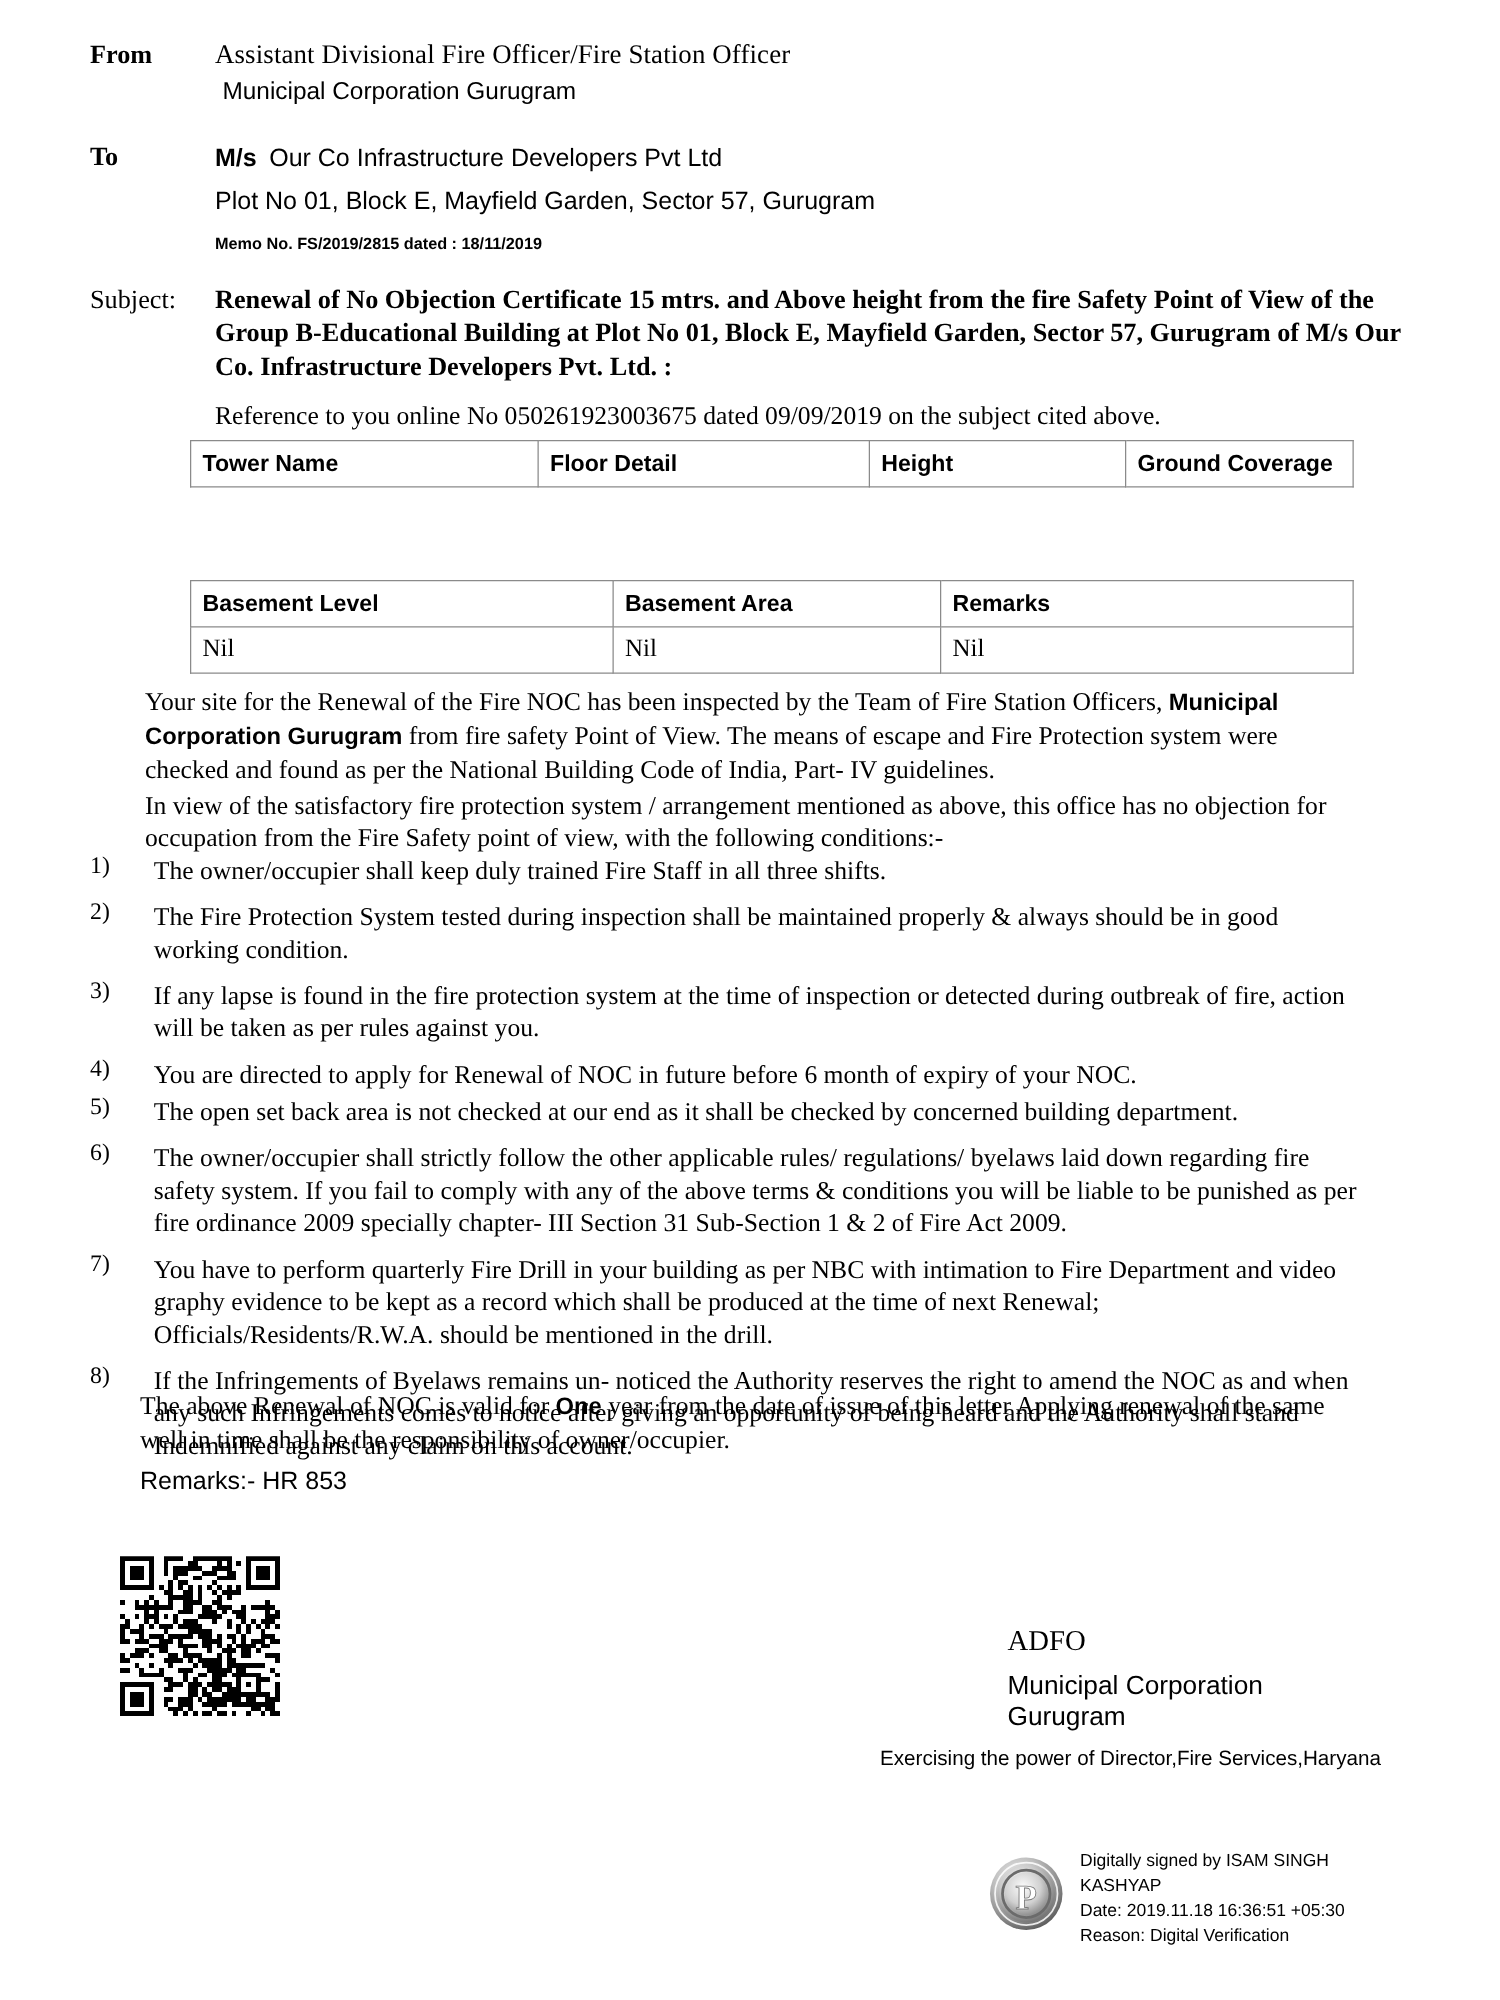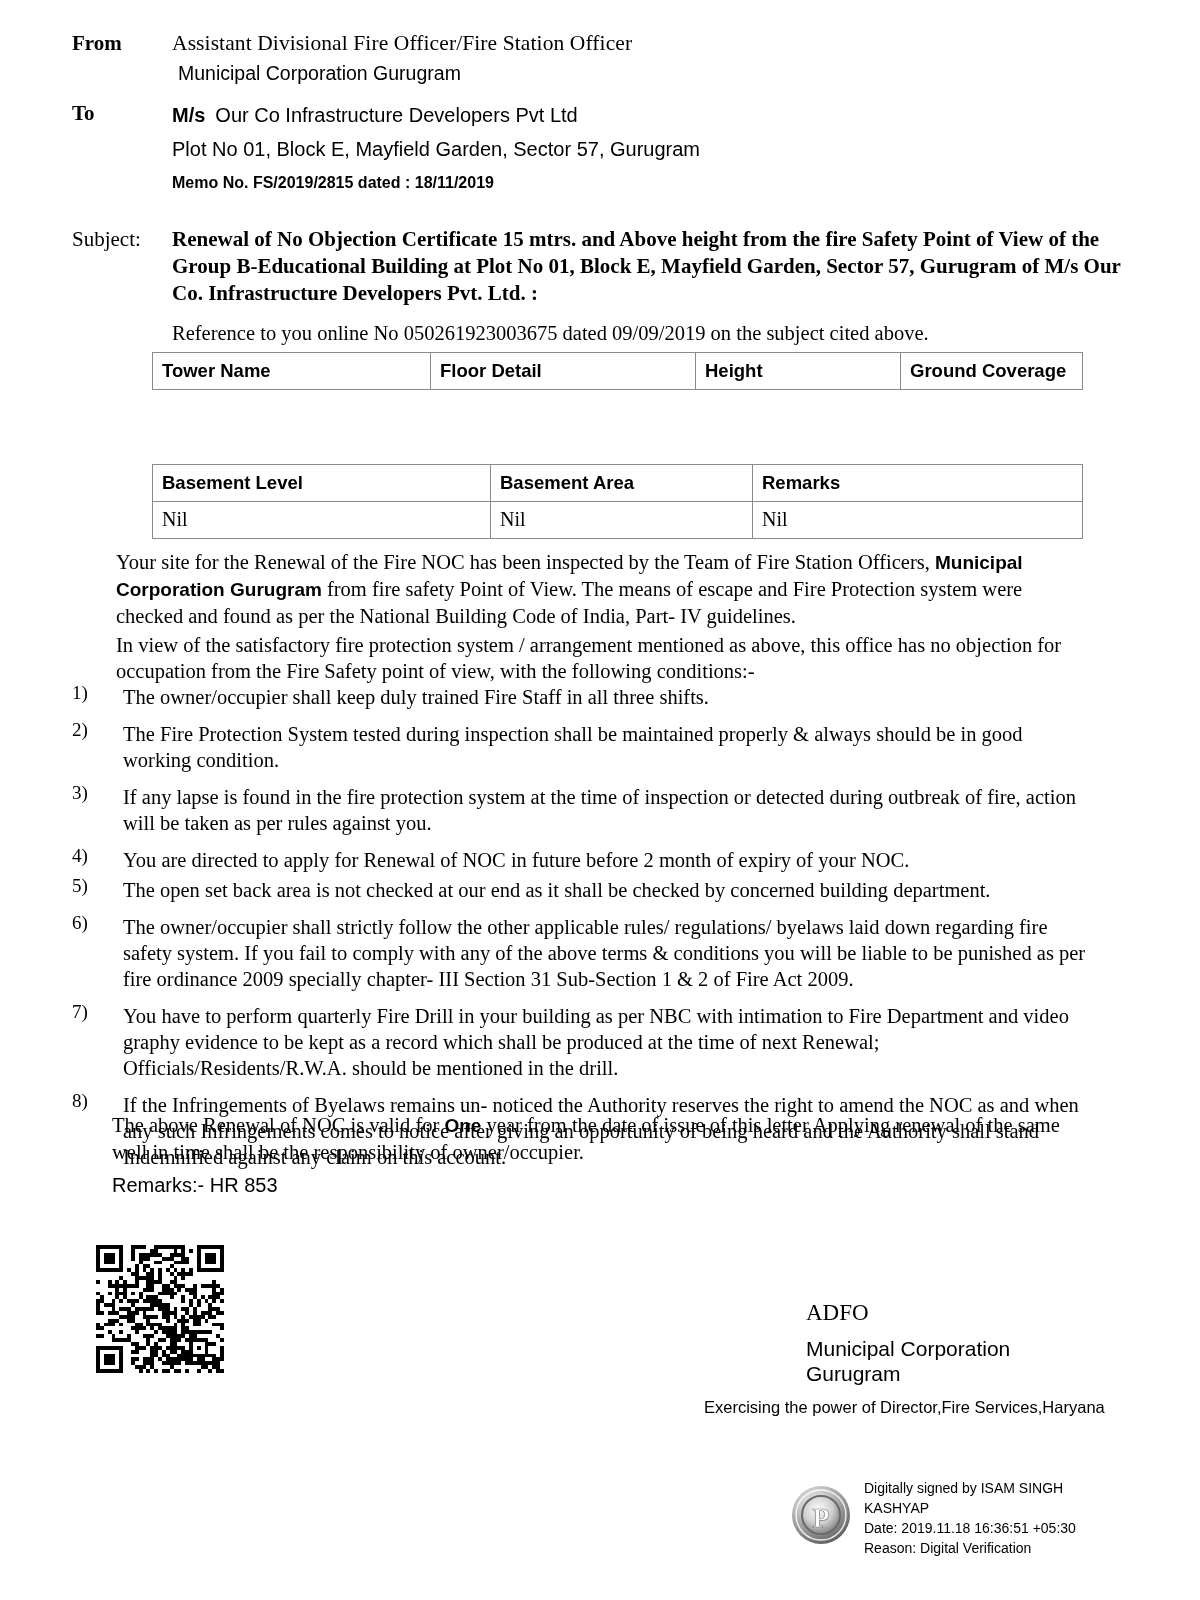--- a/index.html
+++ b/index.html
@@ -65,21 +65,21 @@
     line-height: 34px;
   }
   .line-to1 .ms { font-weight: bold; margin-right: 10px; }
   .line-to2 {
     font-family: "Liberation Sans", "DejaVu Sans", sans-serif;
     font-size: 20px;
     line-height: 34px;
   }
   .line-memo {
     font-family: "Liberation Sans", "DejaVu Sans", sans-serif;
-    font-size: 16px;
+    font-size: 13px;
     font-weight: bold;
     line-height: 34px;
   }
 
   
   .subject-wrap {
     position: absolute;
     left: 72px;
     top: 226px;
     width: 1060px;
@@ -272,21 +272,21 @@
 
   <div class="hdr">
     <div class="hdr-row">
       <div class="hdr-label">From</div>
       <div class="hdr-body">
         <div class="line-from1">Assistant Divisional Fire Officer/Fire Station Officer</div>
         <div class="line-from2">Municipal Corporation Gurugram</div>
       </div>
     </div>
 
-    <div class="hdr-row to-block" style="margin-top:10px;">
+    <div class="hdr-row to-block" style="margin-top:22px;">
       <div class="hdr-label">To</div>
       <div class="hdr-body">
         <div class="line-to1">
           <span class="ms">M/s</span><span>Our Co Infrastructure Developers Pvt Ltd</span>
         </div>
         <div class="line-to2">Plot No 01, Block E, Mayfield Garden, Sector 57, Gurugram</div>
         <div class="line-memo">Memo No. FS/2019/2815 dated : 18/11/2019</div>
       </div>
     </div>
   </div>
@@ -351,21 +351,21 @@
     <div class="cond">
       <span class="num">2)</span>
       <span>The Fire Protection System tested during inspection shall be maintained properly &amp; always should be in good working condition.</span>
     </div>
     <div class="cond">
       <span class="num">3)</span>
       <span>If any lapse is found in the fire protection system at the time of inspection or detected during outbreak of fire, action will be taken as per rules against you.</span>
     </div>
     <div class="cond tight">
       <span class="num">4)</span>
-      <span>You are directed to apply for Renewal of NOC in future before 2 month of expiry of your NOC.</span>
+      <span>You are directed to apply for Renewal of NOC in future before 6 month of expiry of your NOC.</span>
     </div>
     <div class="cond">
       <span class="num">5)</span>
       <span>The open set back area is not checked at our end as it shall be checked by concerned building department.</span>
     </div>
     <div class="cond">
       <span class="num">6)</span>
       <span>The owner/occupier shall strictly follow the other applicable rules/ regulations/ byelaws laid down regarding fire safety system. If you fail to comply with any of the above terms &amp; conditions you will be liable to be punished as per fire ordinance 2009 specially chapter- III Section 31 Sub-Section 1 &amp; 2 of Fire Act 2009.</span>
     </div>
     <div class="cond">

